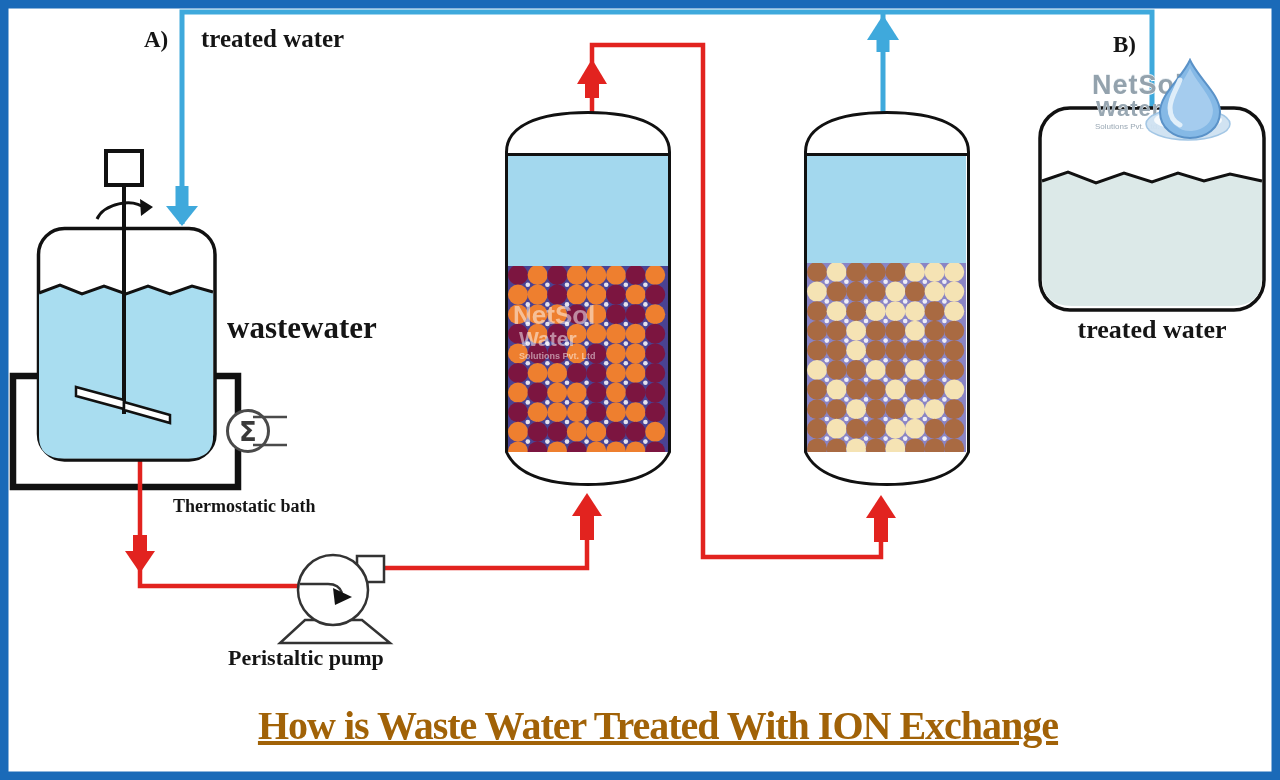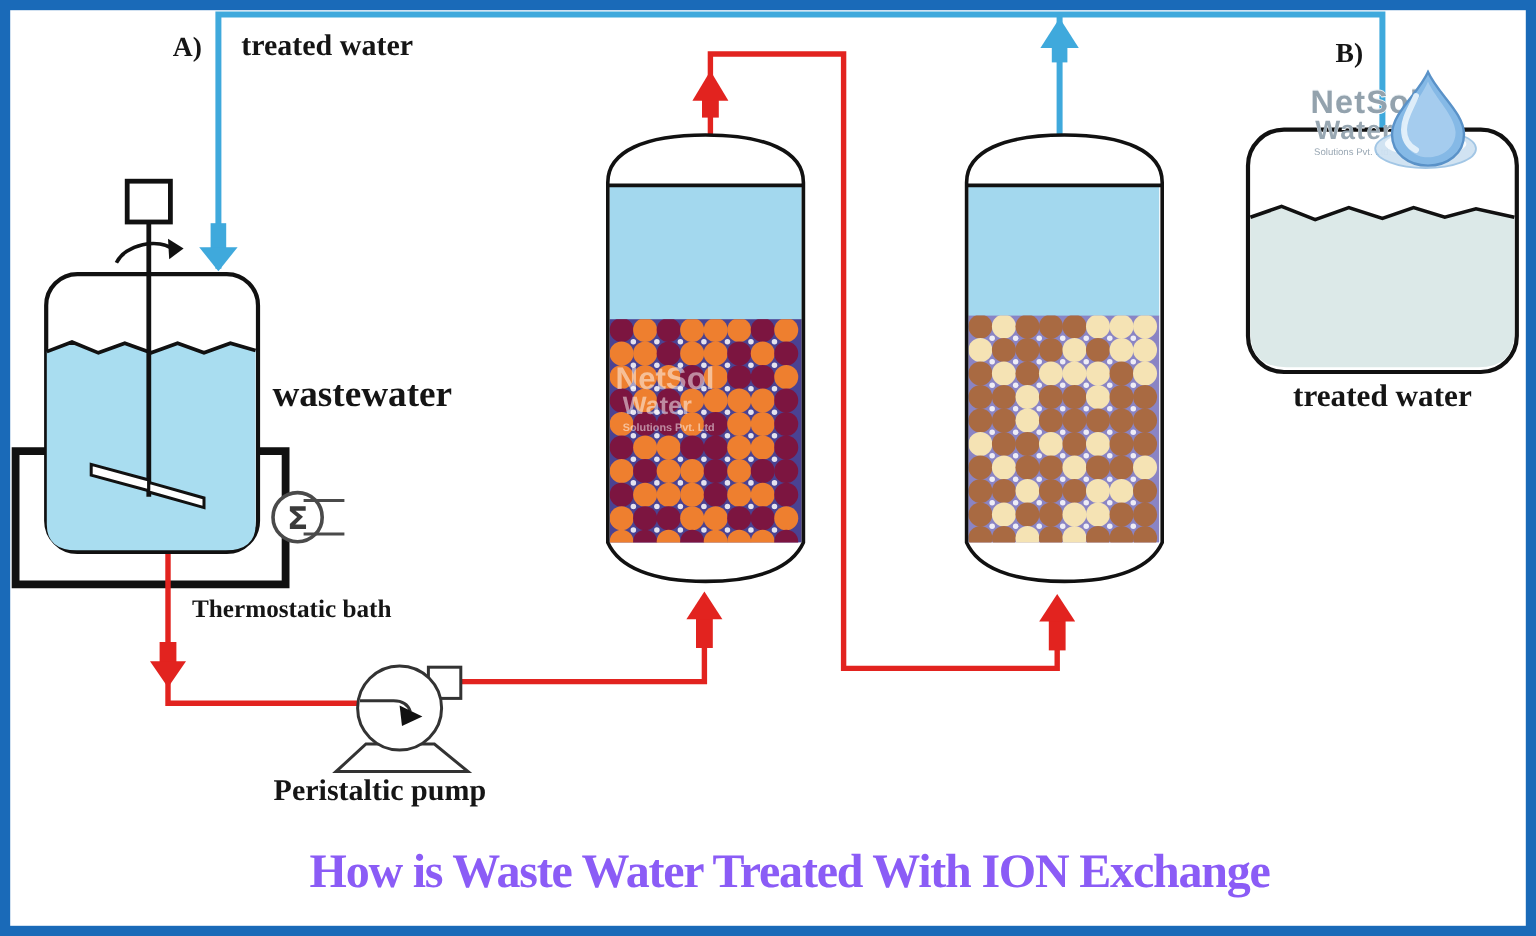--- a/index.html
+++ b/index.html
@@ -3,22 +3,22 @@
 <meta charset="utf-8">
 <style>
   html,body{margin:0;padding:0;background:#ffffff;}
   .stage{position:relative;width:1280px;height:780px;background:#ffffff;overflow:hidden;
          font-family:"Liberation Serif",serif;}
   .stage svg.diagram{position:absolute;left:0;top:0;}
   .lbl{position:absolute;font-weight:bold;color:#151515;white-space:nowrap;line-height:1;}
   .lbl-a{left:144px;top:28px;font-size:23px;}
   .lbl-treated-top{left:201px;top:26px;font-size:25px;}
   .lbl-wastewater{left:227px;top:312px;font-size:31px;}
-  .lbl-thermo{left:160px;top:497px;font-size:21px;}
-  .lbl-pump{left:228px;top:647px;font-size:25px;}
+  .lbl-thermo{left:173px;top:497px;font-size:18px;}
+  .lbl-pump{left:228px;top:647px;font-size:22px;}
   .lbl-b{left:1113px;top:33px;font-size:23px;}
   .lbl-treated-b{left:1040px;top:317px;width:224px;text-align:center;font-size:26px;}
   .title{position:absolute;left:38px;top:702px;width:1240px;text-align:center;
          font-size:40px;font-weight:bold;letter-spacing:-1px;}
   .logo{position:absolute;left:1088px;top:58px;width:150px;height:90px;
         font-family:"Liberation Sans",sans-serif;}
   .logo .l1{position:absolute;left:4px;top:12px;font-size:27px;font-weight:bold;color:#93a2ad;
             text-shadow:0 1px 0 #ffffff,0 -1px 0 #e8eef2;letter-spacing:1px;}
   .logo .l2{position:absolute;left:8px;top:38px;font-size:22px;font-weight:bold;color:#98a7b2;
             text-shadow:0 1px 0 #ffffff;letter-spacing:1px;}
@@ -434,15 +434,15 @@
   <div class="l3">Solutions Pvt. Ltd.</div>
   <svg width="100" height="88" viewBox="0 0 100 88">
     <ellipse cx="52" cy="66" rx="42" ry="16" fill="#cfe2f2" opacity="0.95" stroke="#9ec4e4" stroke-width="1.5"></ellipse>
     <ellipse cx="52" cy="62" rx="34" ry="10" fill="#ffffff" opacity="0.8"></ellipse>
     <path d="M54,2 C62,20 84,36 84,54 C84,70 70,80 54,80 C38,80 24,70 24,54 C24,36 46,20 54,2 Z" fill="#85b9e6" stroke="#5a92c8" stroke-width="2"></path>
     <path d="M54,10 C60,24 76,38 77,52 C77,64 68,72 56,73 C44,74 34,66 33,54 C33,40 48,24 54,10 Z" fill="#aacfee" opacity="0.85"></path>
     <path d="M44,22 C40,32 34,40 34,50 C34,58 38,64 44,67" fill="none" stroke="#e8f3fb" stroke-width="5" stroke-linecap="round" opacity="0.9"></path>
   </svg>
 </div>
 
-<div class="title" style="color: #8b5cf6;">How is Waste Water Treated With ION Exchange</div>
+<div class="title" style="color: #a16207; text-decoration: underline;">How is Waste Water Treated With ION Exchange</div>
 
 </div>
 
 </body></html>

